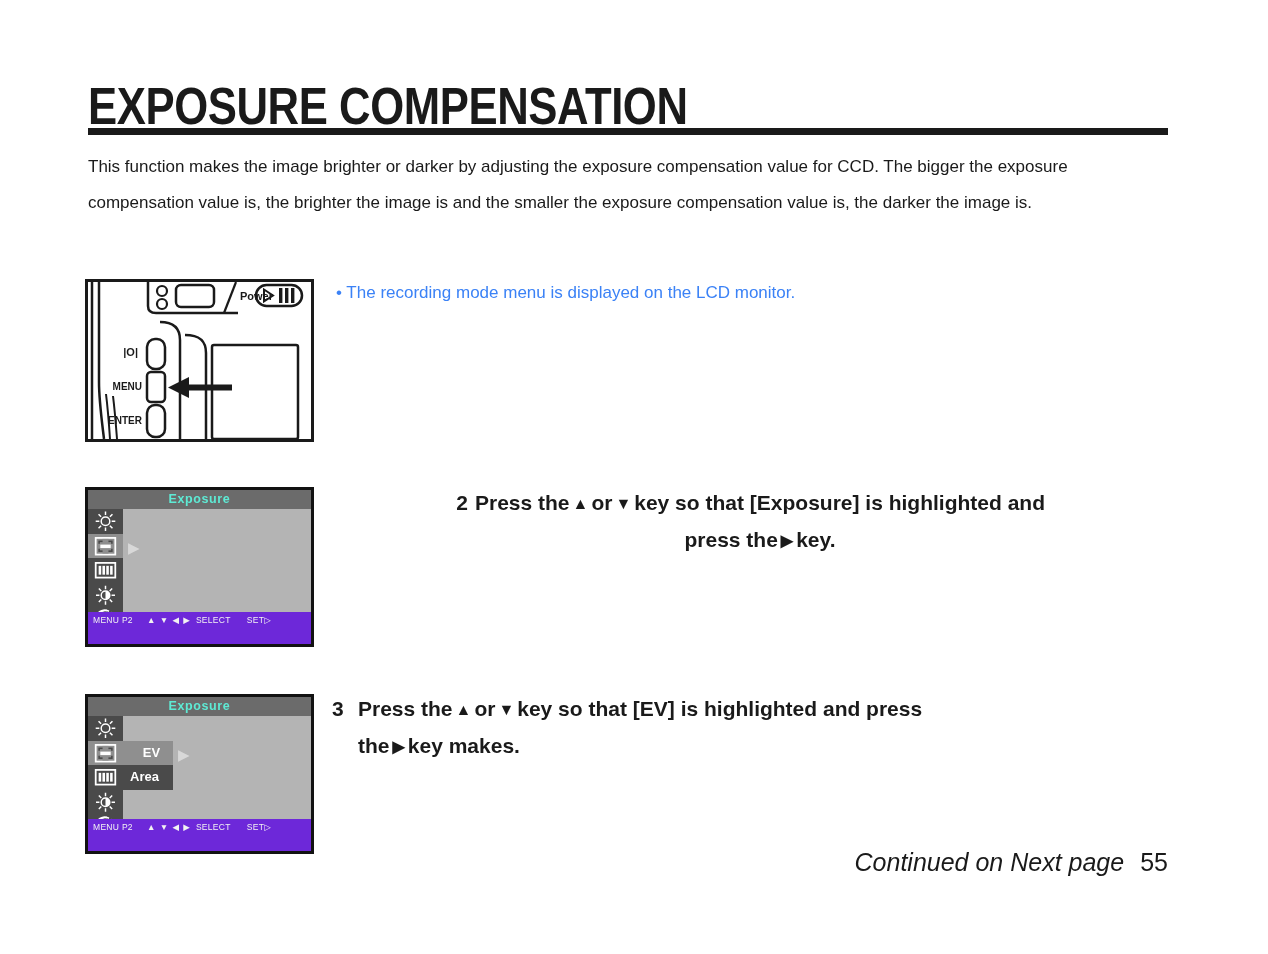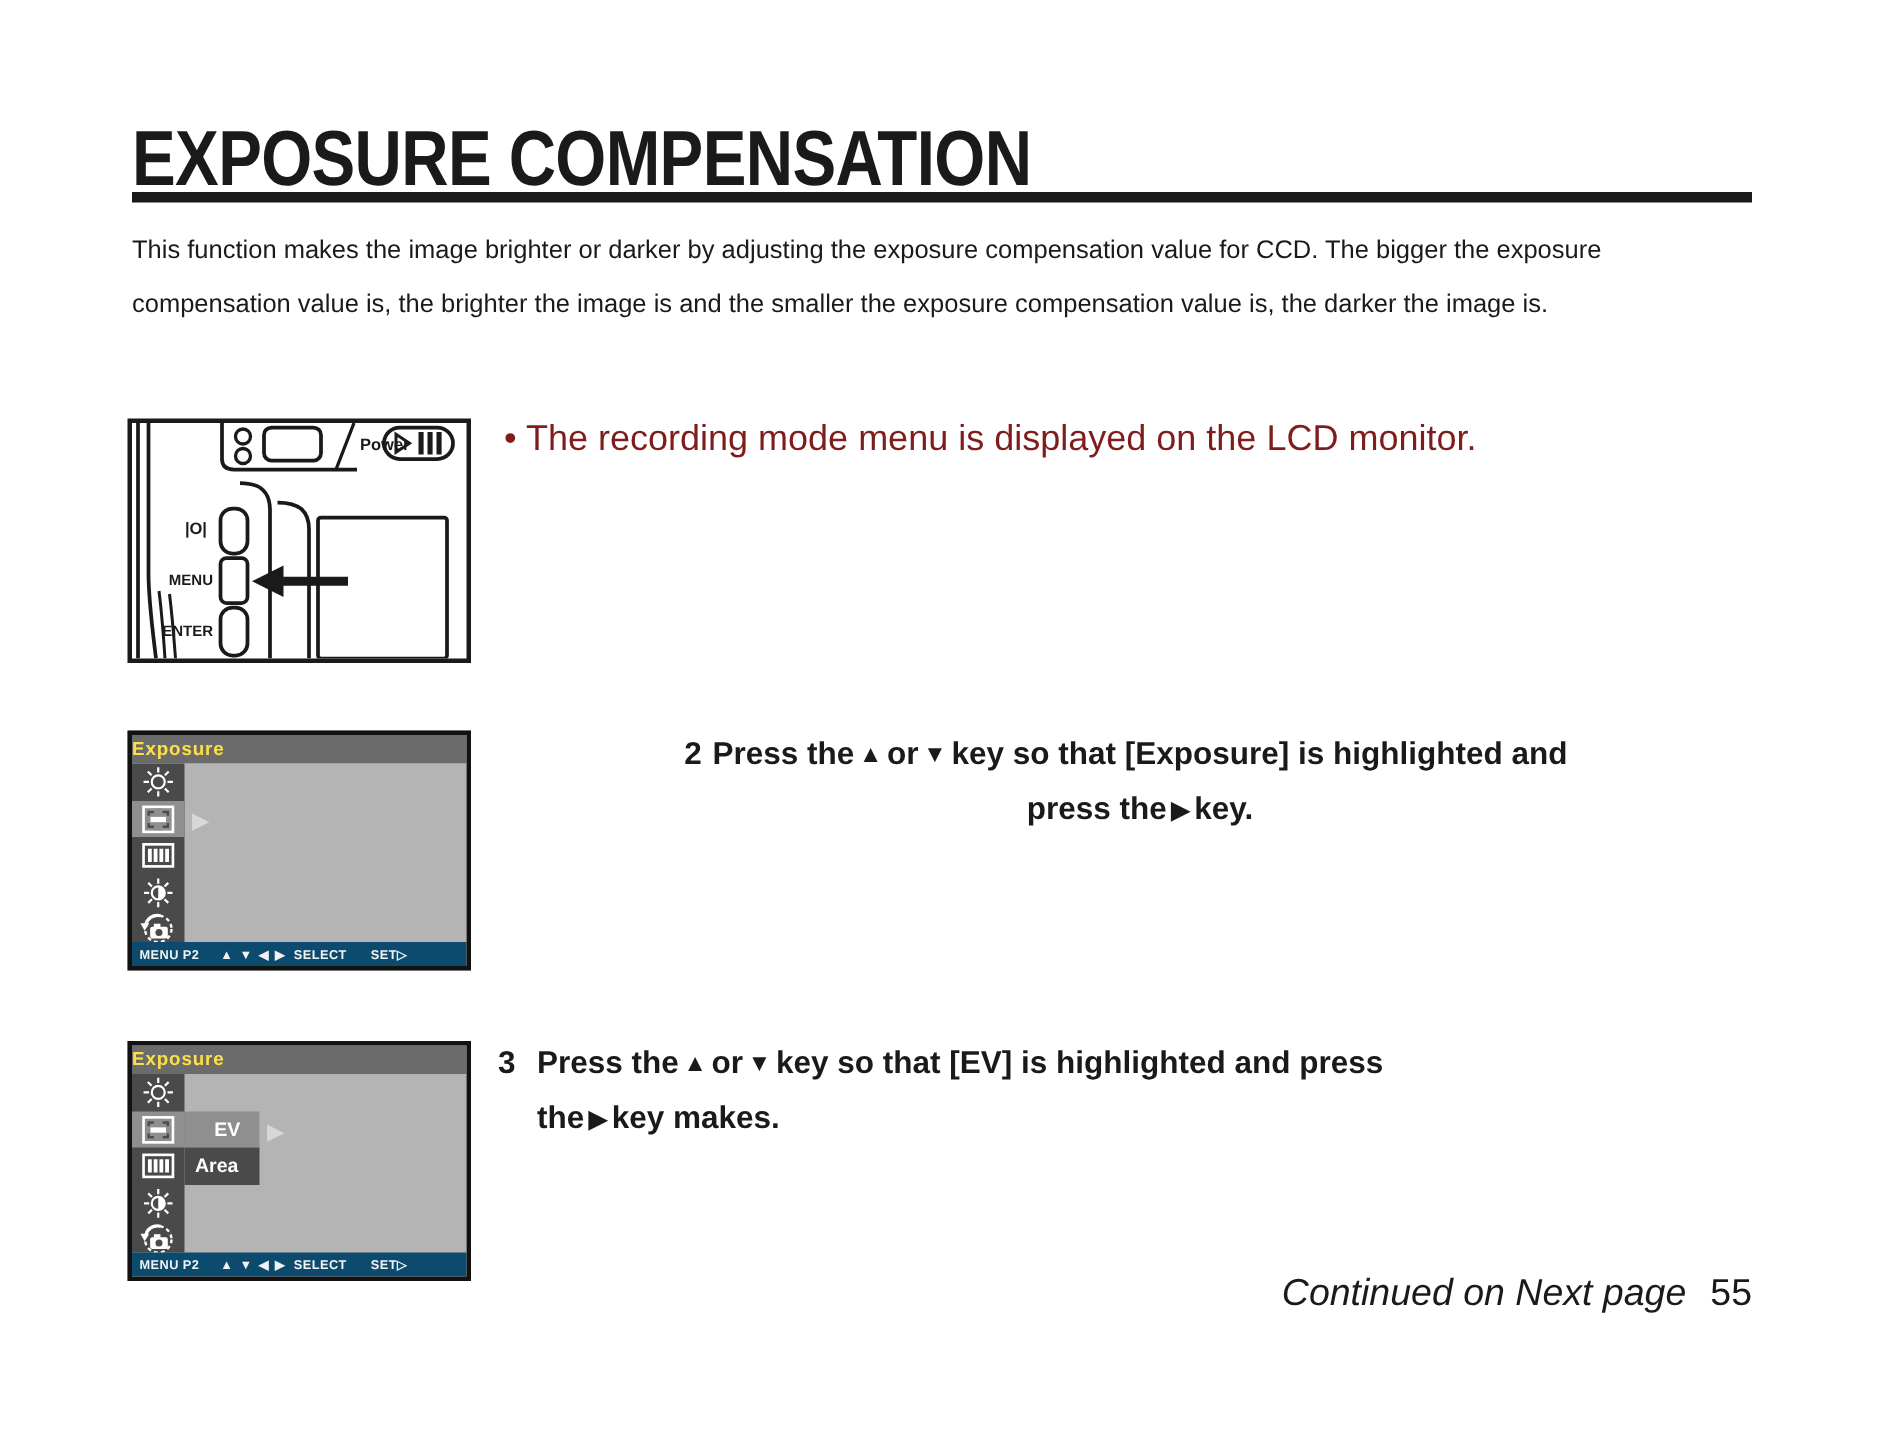--- a/index.html
+++ b/index.html
@@ -72,25 +72,25 @@
     width: 26px;
   }
   .step-body {
     display: inline;
   }
   .hang {
     display: block;
     margin-left: 26px;
   }
   .bullet-line {
-    font-size: 24px;
+    font-size: 17px;
     line-height: 34px;
     margin-left: 22px;
     text-indent: -18px;
-    color: #7f1d1d;
+    color: #3b82f6;
   }
   .arrow-g {
     font-size: 16px;
     line-height: 1;
     position: relative;
     top: -1px;
     padding: 0 3px;
   }
   .cam-glyph {
     display: inline-block;
@@ -138,24 +138,25 @@
     height: 160px;
     border: 3px solid #121212;
     box-sizing: border-box;
     background: #b4b4b4;
     position: absolute;
     overflow: hidden;
   }
   .lcd-title {
     height: 19px;
     background: #6b6b6b;
-    color: #fde047;
+    color: #5eead4;
     font-size: 12.5px;
     font-weight: bold;
     letter-spacing: 0.6px;
+    text-align: center;
     line-height: 19px;
   }
   .lcd-main {
     position: absolute;
     left: 0; top: 19px;
     right: 0;
     bottom: 16px;
     background: #b4b4b4;
   }
   .icon-col {
@@ -169,25 +170,25 @@
     width: 35px;
     height: 24.5px;
     position: relative;
   }
   .icon-cell.sel {
     background: #8f8f8f;
   }
   .lcd-status {
     position: absolute;
     left: 0; right: 0; bottom: 0;
-    height: 16px;
-    background: #0c4a6e;
+    height: 32px;
+    background: #6d28d9;
     color: #f2f2f2;
     font-size: 8.5px;
-    font-weight: bold;
+    font-weight: normal;
     line-height: 16px;
     letter-spacing: 0.3px;
     padding-left: 5px;
     box-sizing: border-box;
     white-space: nowrap;
   }
   .status-keys { letter-spacing: 1px; padding-left: 14px; }
   .status-sel { padding-left: 5px; }
   .status-set { padding-left: 16px; }
 

